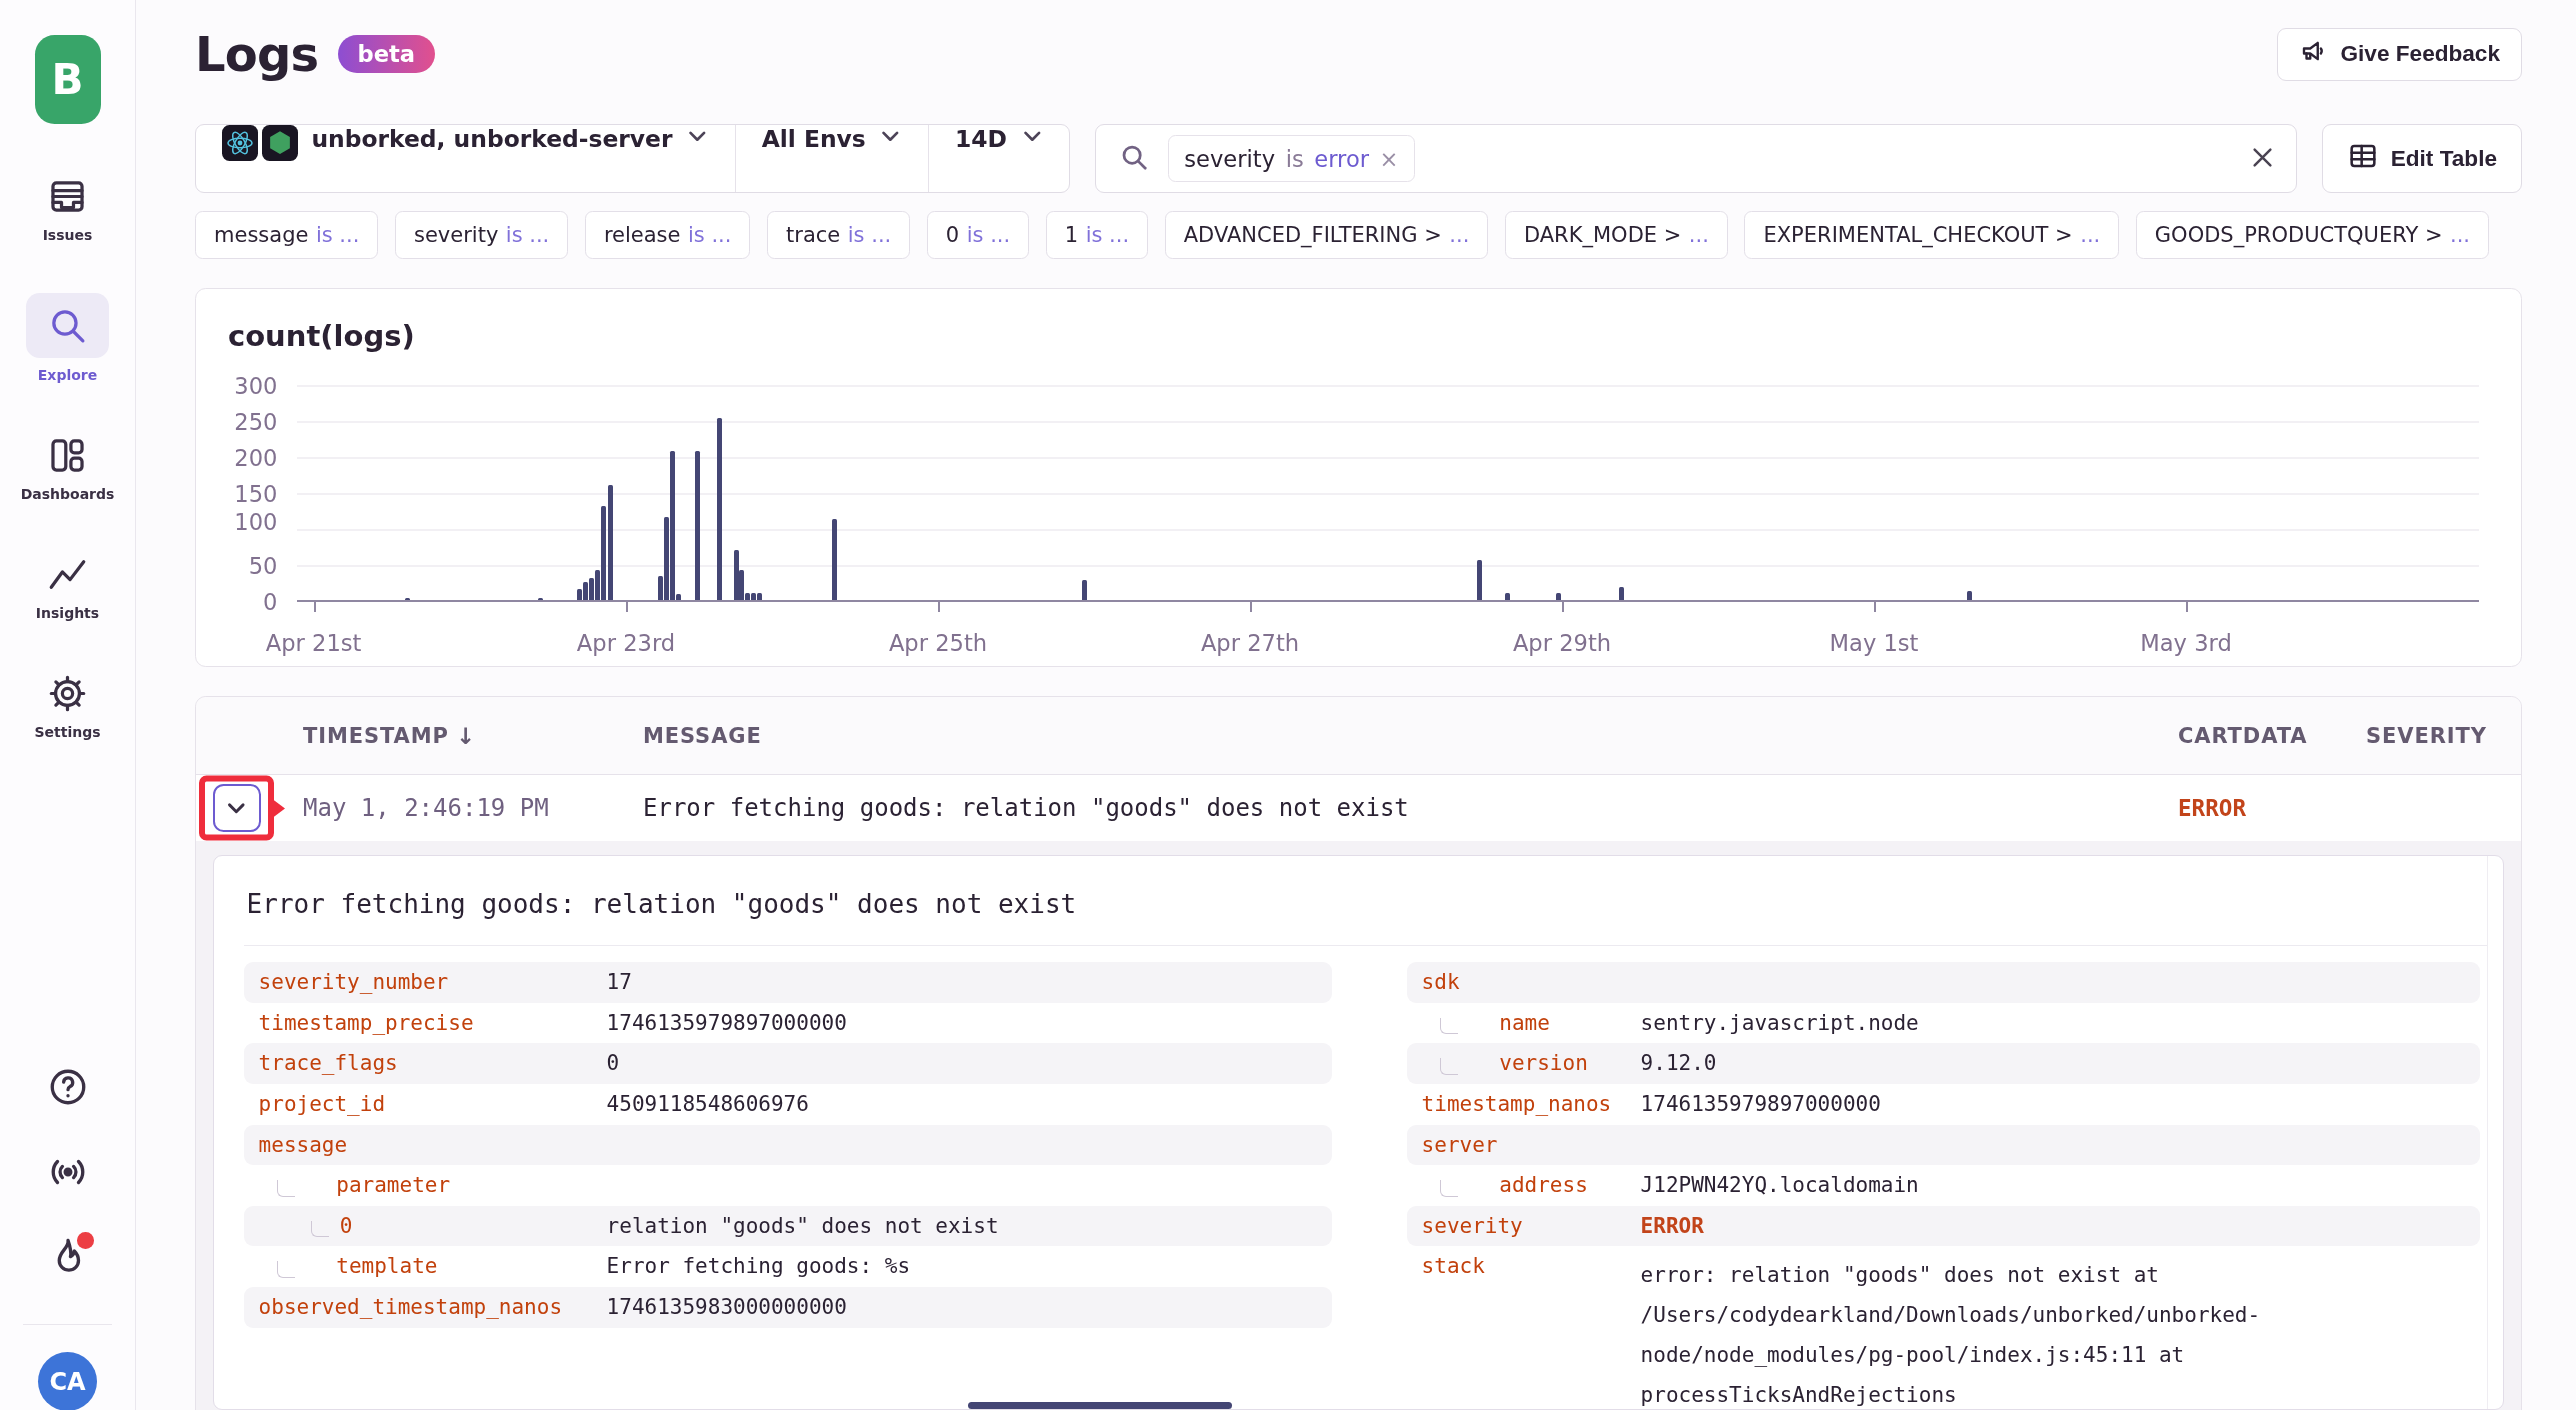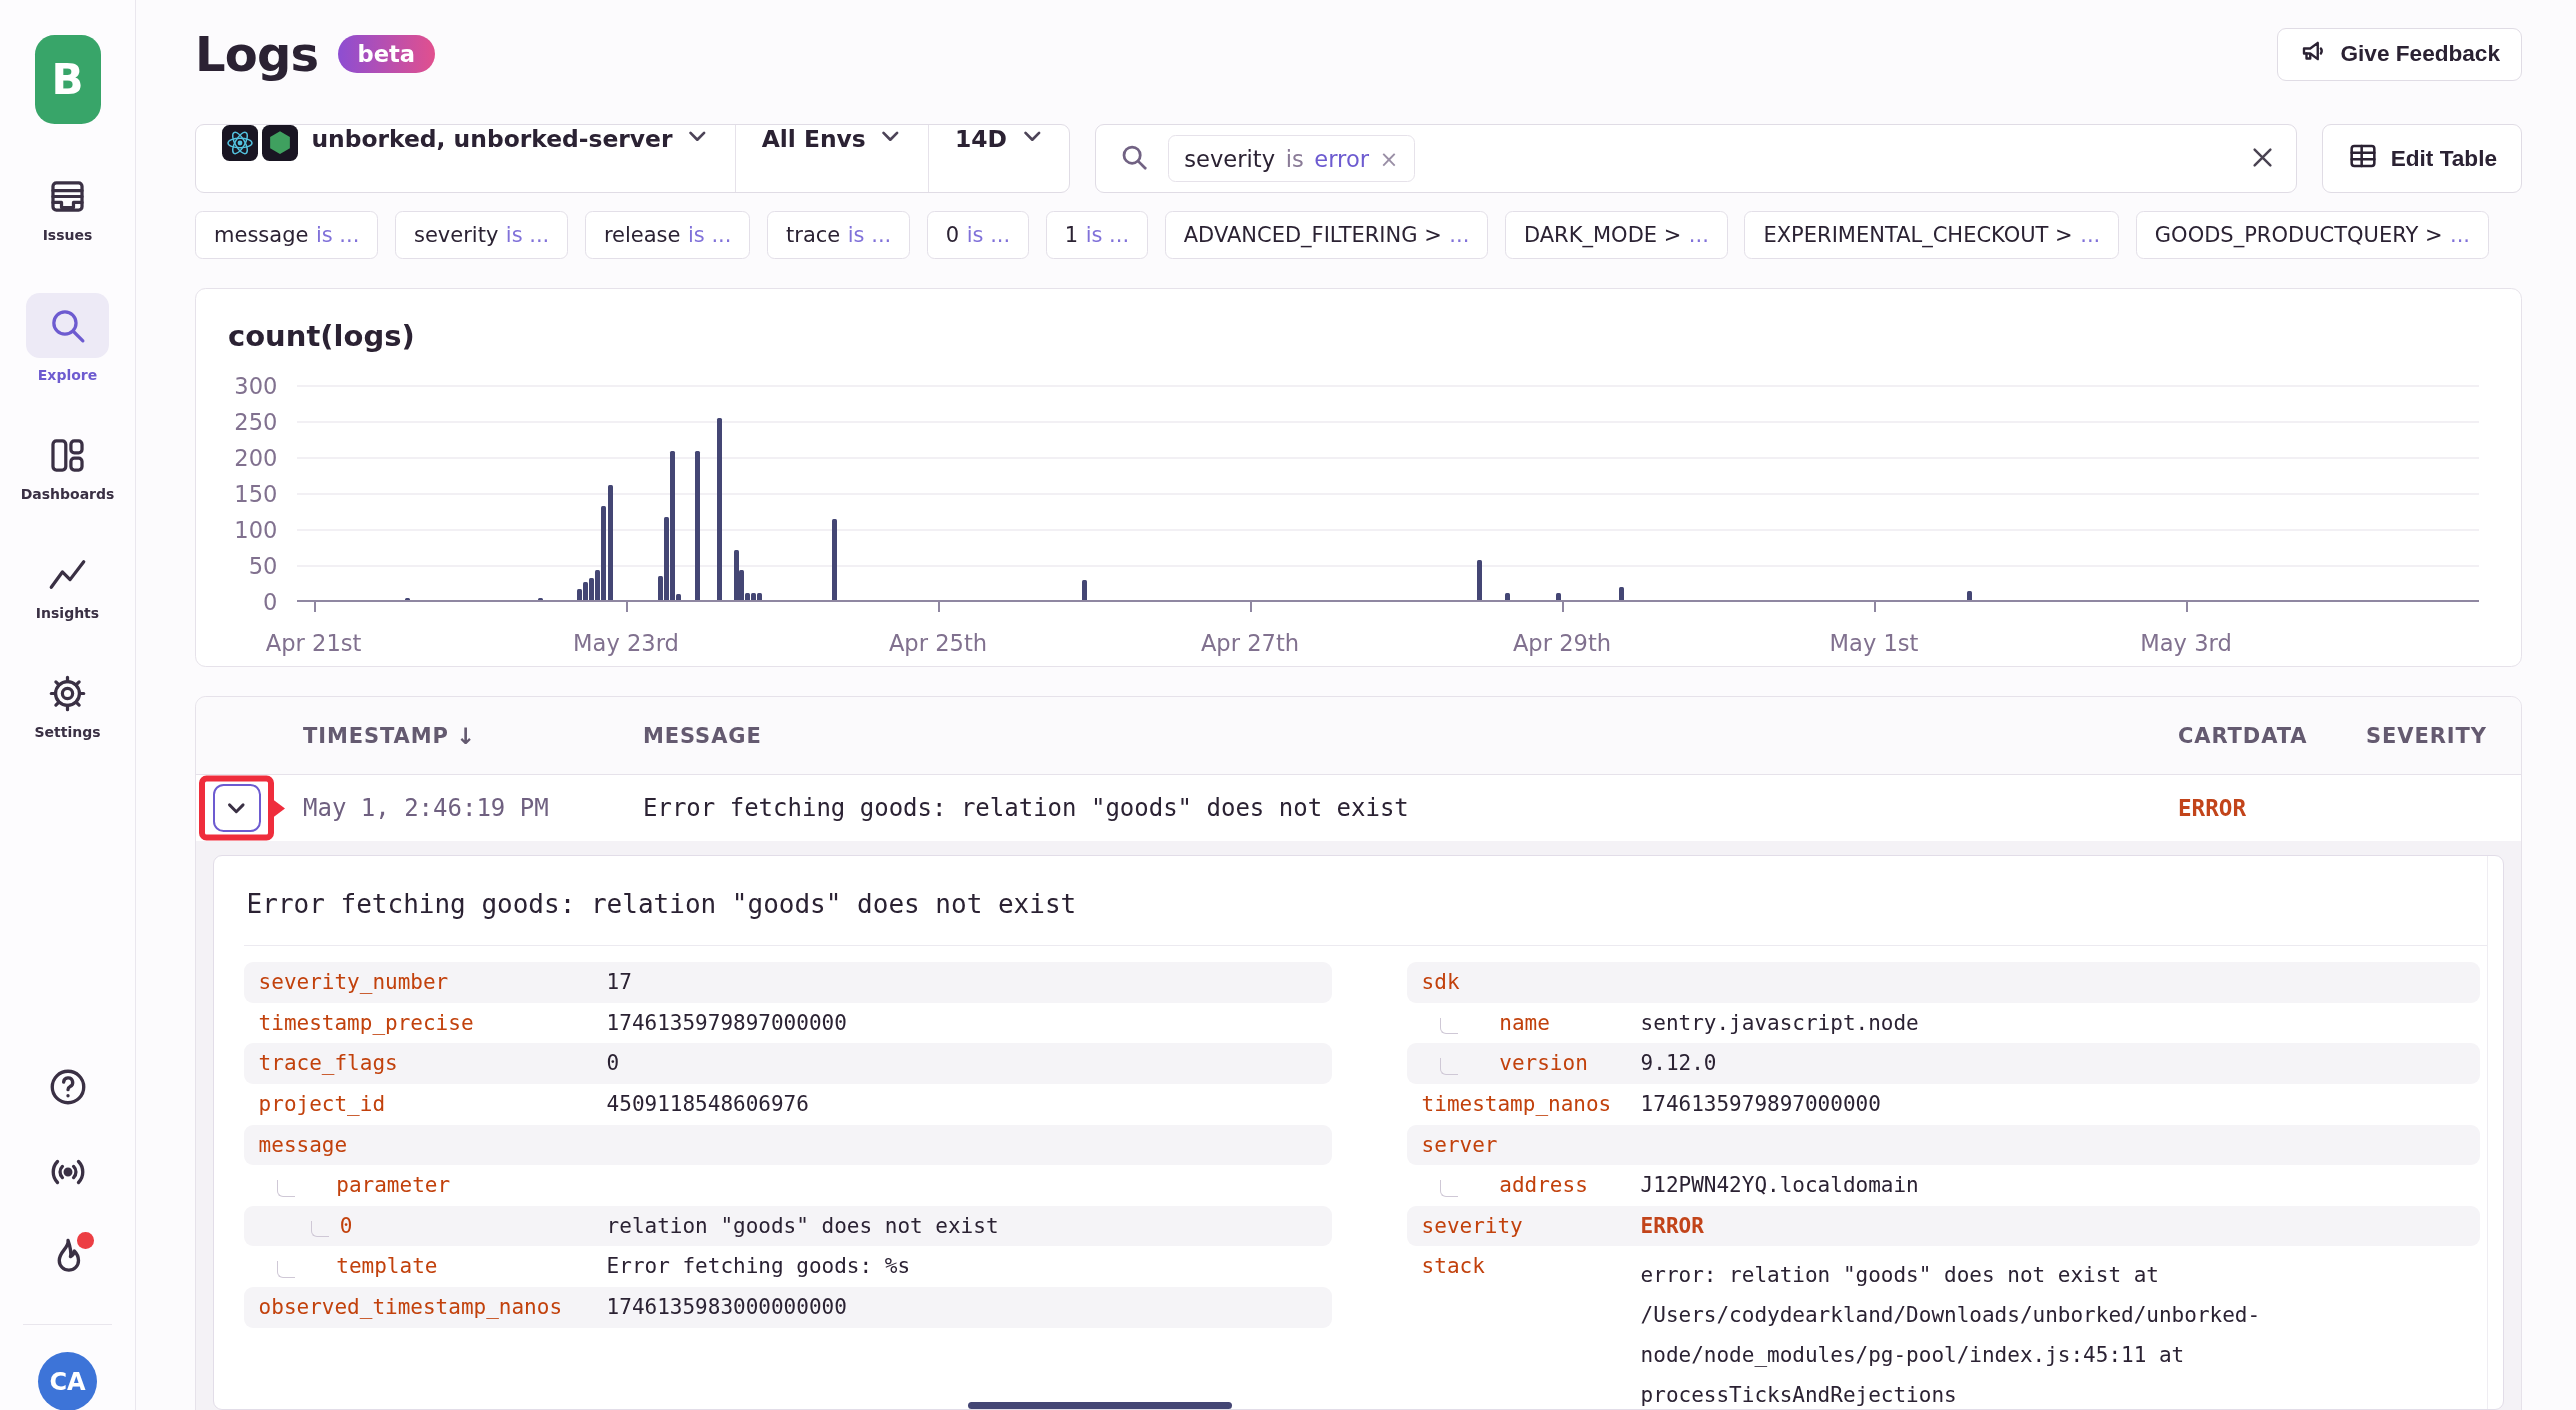--- a/index.html
+++ b/index.html
@@ -341,37 +341,37 @@
           <span class="acc">...</span>
         </span>
       </div>
 
     <section class="chart-card">
       <div class="chart-title">count(logs)</div>
       <div class="chart-body">
         <div class="ylabels" id="ylabels">
             <div class="ylab" style="top: 216px;">0</div>
             <div class="ylab" style="top: 180px;">50</div>
-            <div class="ylab" style="top: 144px; margin-left: 19px;">100</div>
+            <div class="ylab" style="top: 136px; margin-left: 19px;">100</div>
             <div class="ylab" style="top: 108px;">150</div>
             <div class="ylab" style="top: 72px;">200</div>
             <div class="ylab" style="top: 36px;">250</div>
             <div class="ylab" style="top: 0px;">300</div>
           </div>
         <div class="plot" id="plot">
             <div class="grid" style="top: 179px;"></div>
             <div class="grid" style="top: 143px;"></div>
             <div class="grid" style="top: 107px;"></div>
             <div class="grid" style="top: 71px;"></div>
             <div class="grid" style="top: 35px;"></div>
             <div class="grid" style="top: -0.8px;"></div>
             <div class="tick" style="left: 16.6px;"></div>
             <div class="xlab" style="left: 16.6px;">Apr 21st</div>
             <div class="tick" style="left: 329px;"></div>
-            <div class="xlab" style="left: 329px;">May 23rd</div>
+            <div class="xlab" style="left: 329px;">Apr 23rd</div>
             <div class="tick" style="left: 641px;"></div>
             <div class="xlab" style="left: 641px;">Apr 25th</div>
             <div class="tick" style="left: 953px;"></div>
             <div class="xlab" style="left: 953px;">Apr 27th</div>
             <div class="tick" style="left: 1265px;"></div>
             <div class="xlab" style="left: 1265px;">Apr 29th</div>
             <div class="tick" style="left: 1577px;"></div>
             <div class="xlab" style="left: 1577px;">May 1st</div>
             <div class="tick" style="left: 1889px;"></div>
             <div class="xlab" style="left: 1889px;">May 3rd</div>

